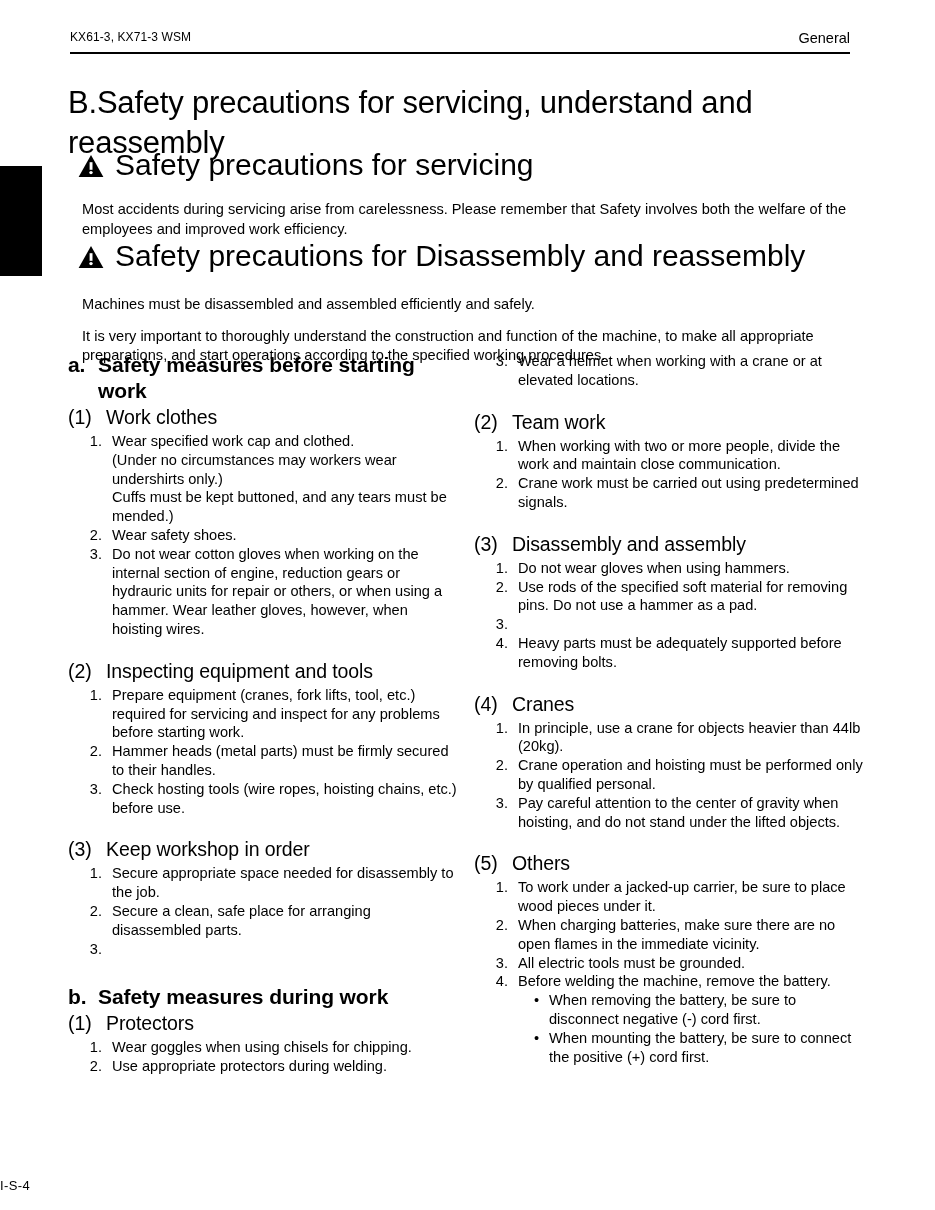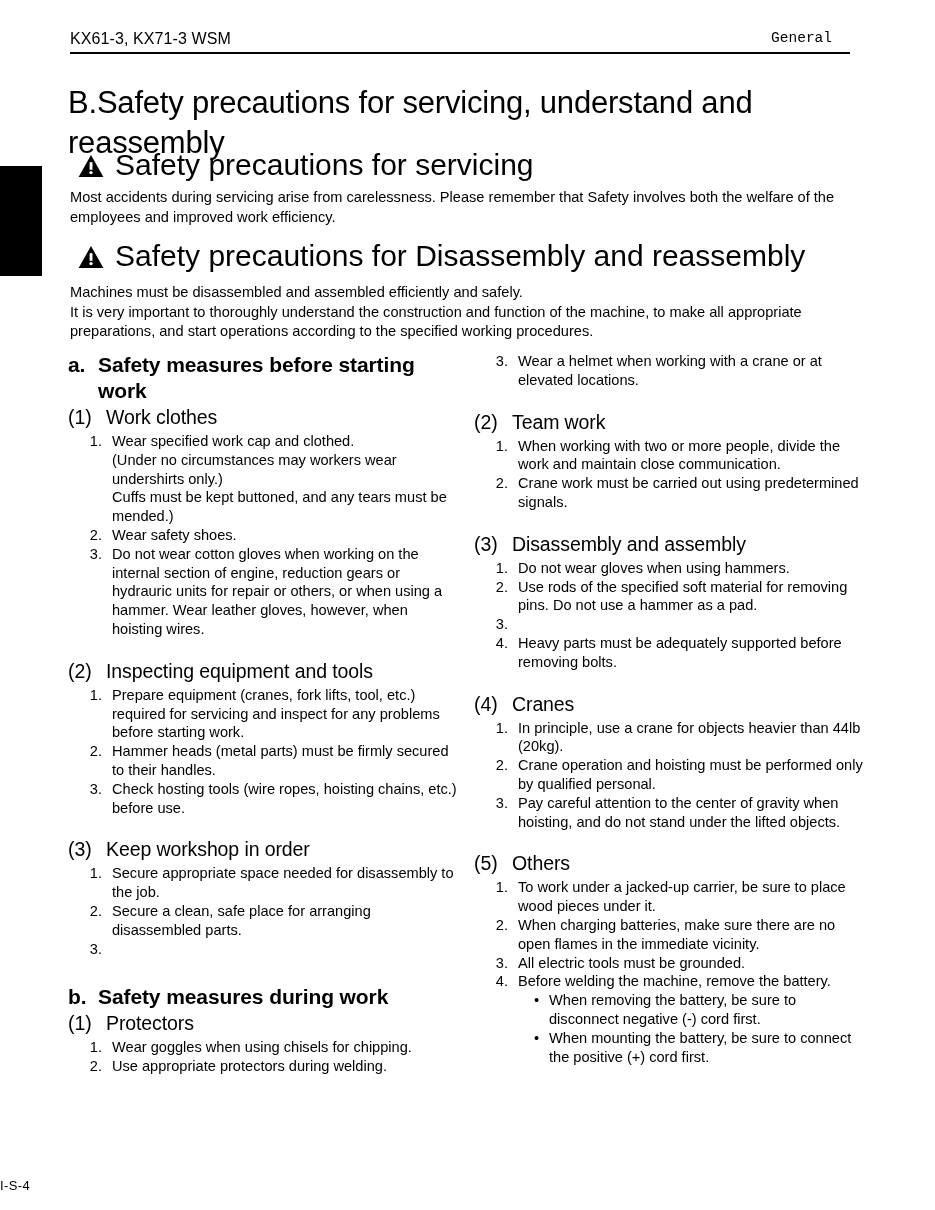--- a/index.html
+++ b/index.html
@@ -21,31 +21,30 @@
     position: absolute;
     top: 30px;
     left: 70px;
     width: 780px;
     height: 24px;
   }
   .page-header .hdr-left {
     position: absolute;
     left: 0;
     top: 0;
-    font-size: 16px;
+    font-size: 12px;
     letter-spacing: 0.1px;
     white-space: nowrap;
   }
   .page-header .hdr-right {
     position: absolute;
-    right: 18px;
+    right: 0;
     top: 0;
     font-size: 14.5px;
     white-space: nowrap;
-    font-family: Liberation Mono, monospace;
   }
   .page-header .hdr-rule {
     position: absolute;
     left: 0;
     right: 0;
     top: 22px;
     border-bottom: 2.1px solid #000;
   }
 
   
@@ -102,21 +101,21 @@
   
   .intro {
     position: absolute;
     left: 70px;
     width: 790px;
     font-size: 14.6px;
     line-height: 19.5px;
   }
   .intro.p1 { top: 188px; }
   .intro.p2 { top: 283px; }
-  .intro p { margin: 0; }
+  .intro p { margin: 12px; }
 
   
   .col {
     position: absolute;
     top: 352px;
     width: 392px;
   }
   .col-left  { left: 68px; }
   .col-right { left: 474px; }
 

